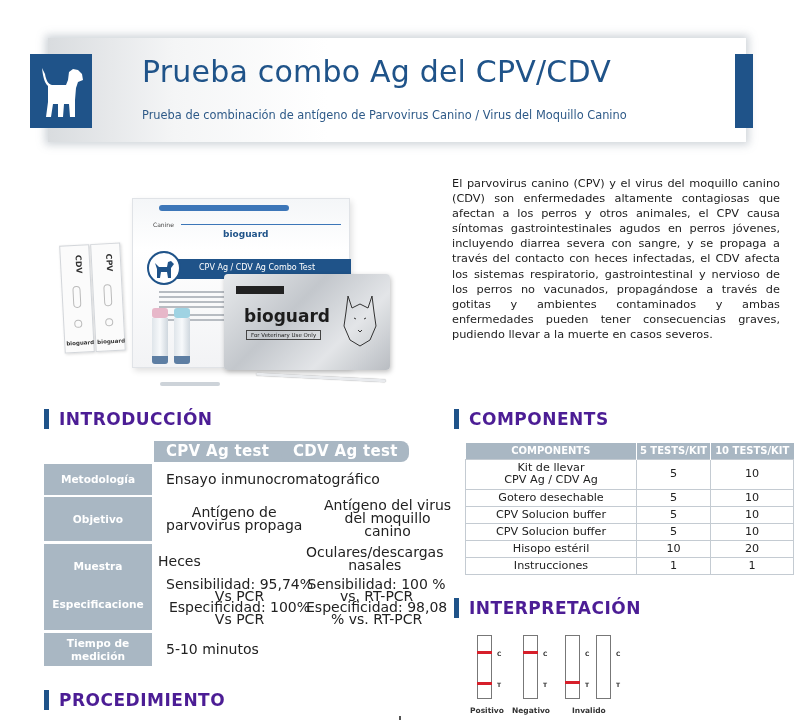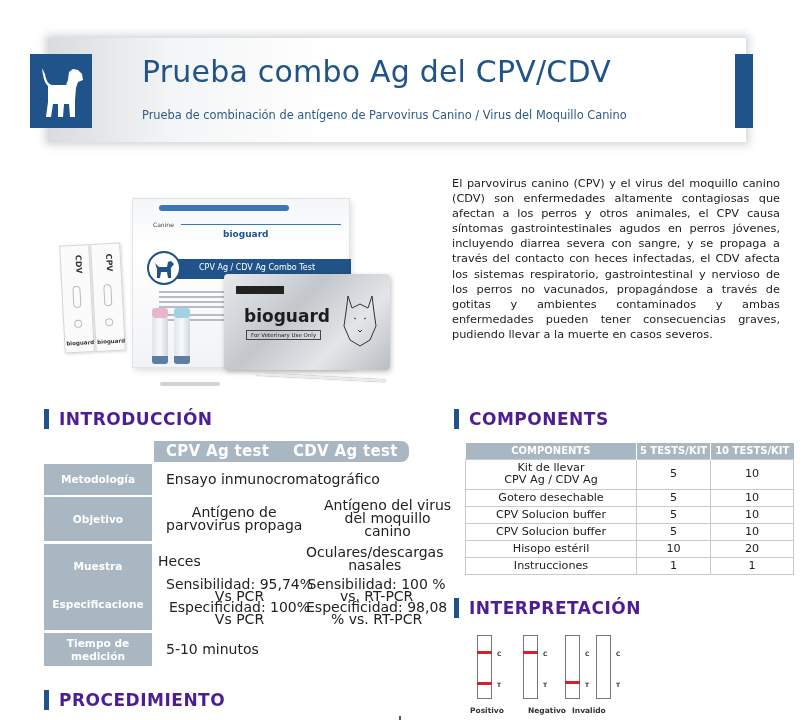--- a/index.html
+++ b/index.html
@@ -324,15 +324,15 @@
     <div class="interp-line" style="top:45px;"></div>
   </div>
   <span class="interp-letter" style="left:115px; top:15px;">C</span>
   <span class="interp-letter" style="left:115px; top:46px;">T</span>
 
   <div class="interp-strip" style="left:126px;"></div>
   <span class="interp-letter" style="left:146px; top:15px;">C</span>
   <span class="interp-letter" style="left:146px; top:46px;">T</span>
 
   <span class="interp-caption" style="left:0px;">Positivo</span>
-  <span class="interp-caption" style="left:58px;">Negativo</span>
+  <span class="interp-caption" style="left:42px;">Negativo</span>
   <span class="interp-caption" style="left:102px;">Invalido</span>
 </div>
 
 </body></html>

